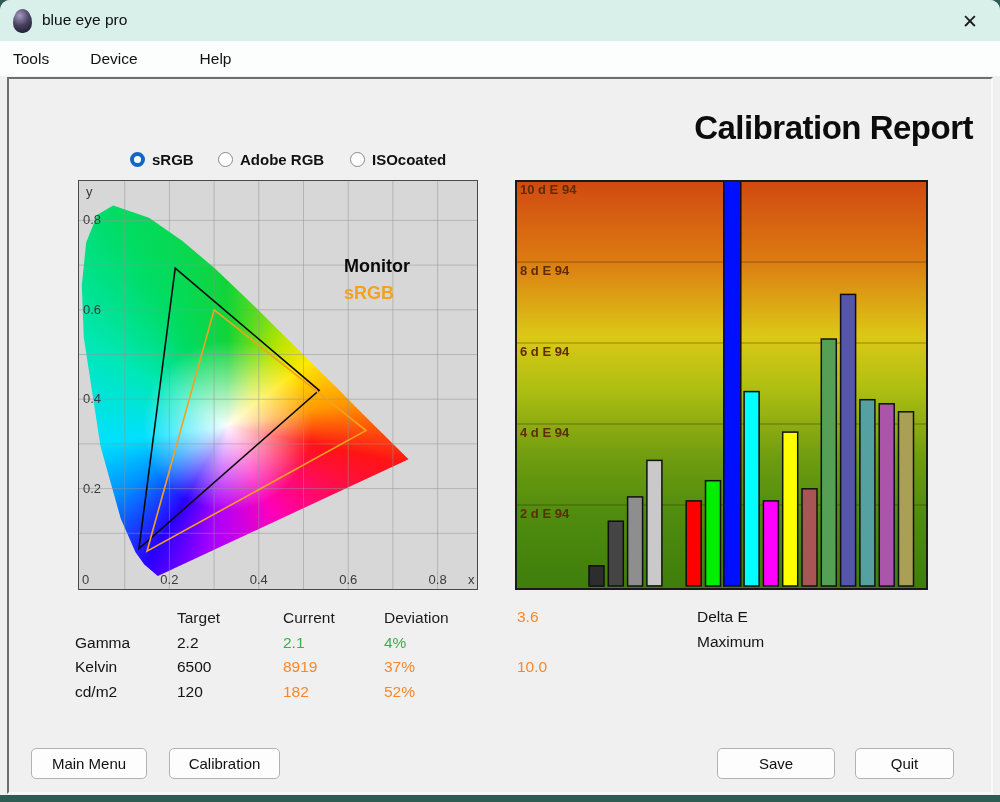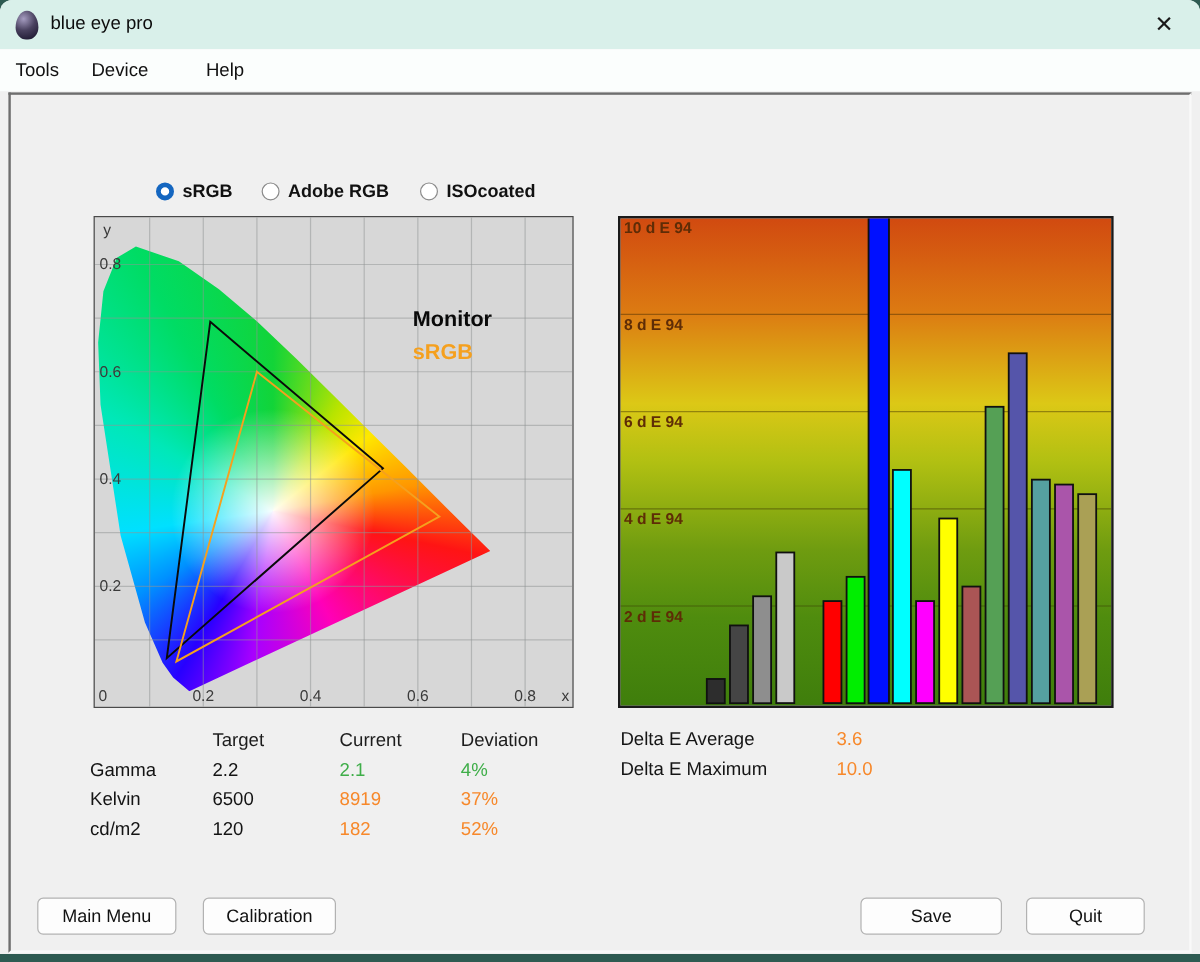--- a/index.html
+++ b/index.html
@@ -27,21 +27,21 @@
     position:absolute;left:42px;top:11px;font-size:15.5px;color:#0d0d0d;
   }
   .close-btn{
     position:absolute;right:14px;top:7px;width:32px;height:28px;
     display:flex;align-items:center;justify-content:center;
     font-size:19px;font-weight:300;color:#1a1a1a;cursor:default;
   }
   
   .menubar{
     position:absolute;left:0;top:41px;width:1000px;height:35px;
-    background:#fbfefd;display:flex;align-items:center;
+    background:#fbfefd;display:flex;align-items:center;gap:14px;
   }
   .menu-item{font-size:15.5px;color:#111;}
   .menu-item.m0{margin-left:13px;}
   .menu-item.m1{margin-left:27px;}
   .menu-item.m2{margin-left:28px;padding-left:20px;}
   
   .panel{
     position:absolute;left:7px;top:77px;width:982px;height:713px;
     background:#f0f0f0;border:2px solid;
     border-color:#6e6e6e #f9f9f9 #f9f9f9 #6e6e6e;
@@ -126,20 +126,21 @@
   </div>
 
   <div class="menubar">
     <span class="menu-item m0">Tools</span>
     <span class="menu-item m1">Device</span>
     <span class="menu-item m2">Help</span>
   </div>
 
   <div class="panel"></div>
 
+  <h1 class="report-title">Calibration Report</h1>
 
   <div class="radio-item r0 checked">
     <span class="radio-circle"></span>
     <span class="radio-label">sRGB</span>
   </div>
   <div class="radio-item r1">
     <span class="radio-circle"></span>
     <span class="radio-label">Adobe RGB</span>
   </div>
   <div class="radio-item r2">
@@ -230,21 +231,20 @@
     <span style="color: rgb(247, 136, 42);">8919</span>
     <span style="color: rgb(247, 136, 42);">37%</span>
 
     <span>cd/m2</span>
     <span>120</span>
     <span style="color: rgb(247, 136, 42);">182</span>
     <span style="color: rgb(247, 136, 42);">52%</span>
   </div>
 
   <div class="summary">
-    <span>Delta E Average</span>
     <span class="dv" style="color: rgb(247, 136, 42);">3.6</span>
     <span>Delta E Maximum</span>
     <span class="dv" style="color: rgb(247, 136, 42);">10.0</span>
   </div>
 
   <div class="btn btn-main">Main Menu</div>
   <div class="btn btn-save">Save</div>
   <div class="btn btn-cal">Calibration</div>
   <div class="btn btn-quit">Quit</div>
 

